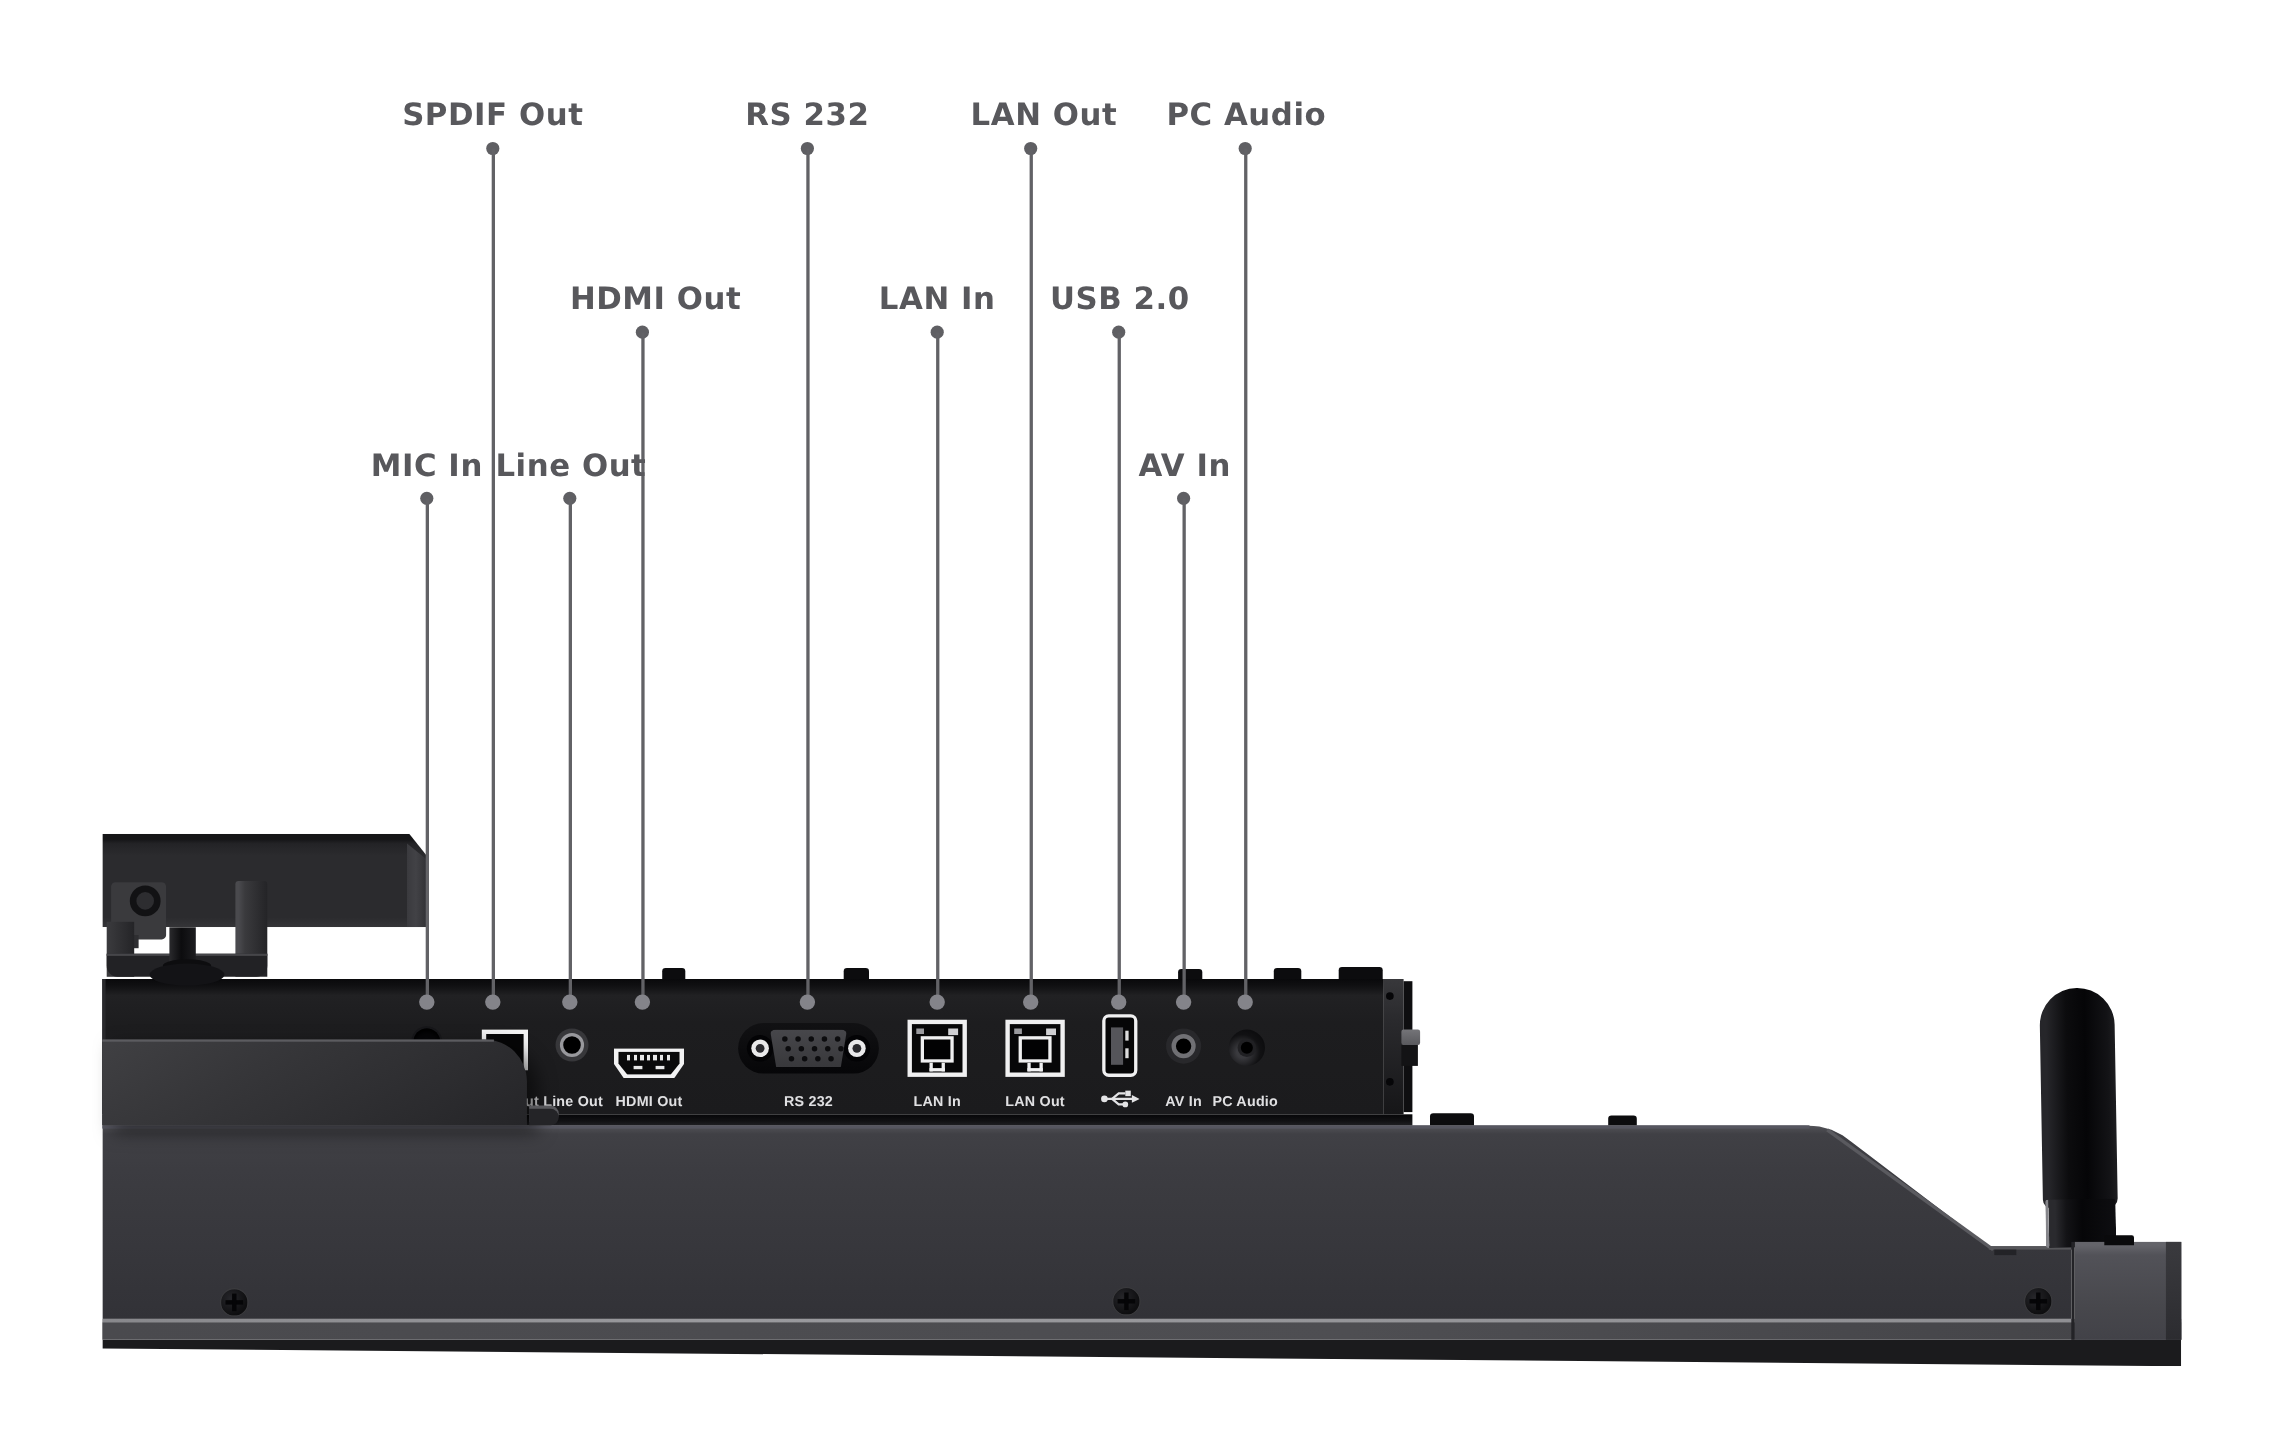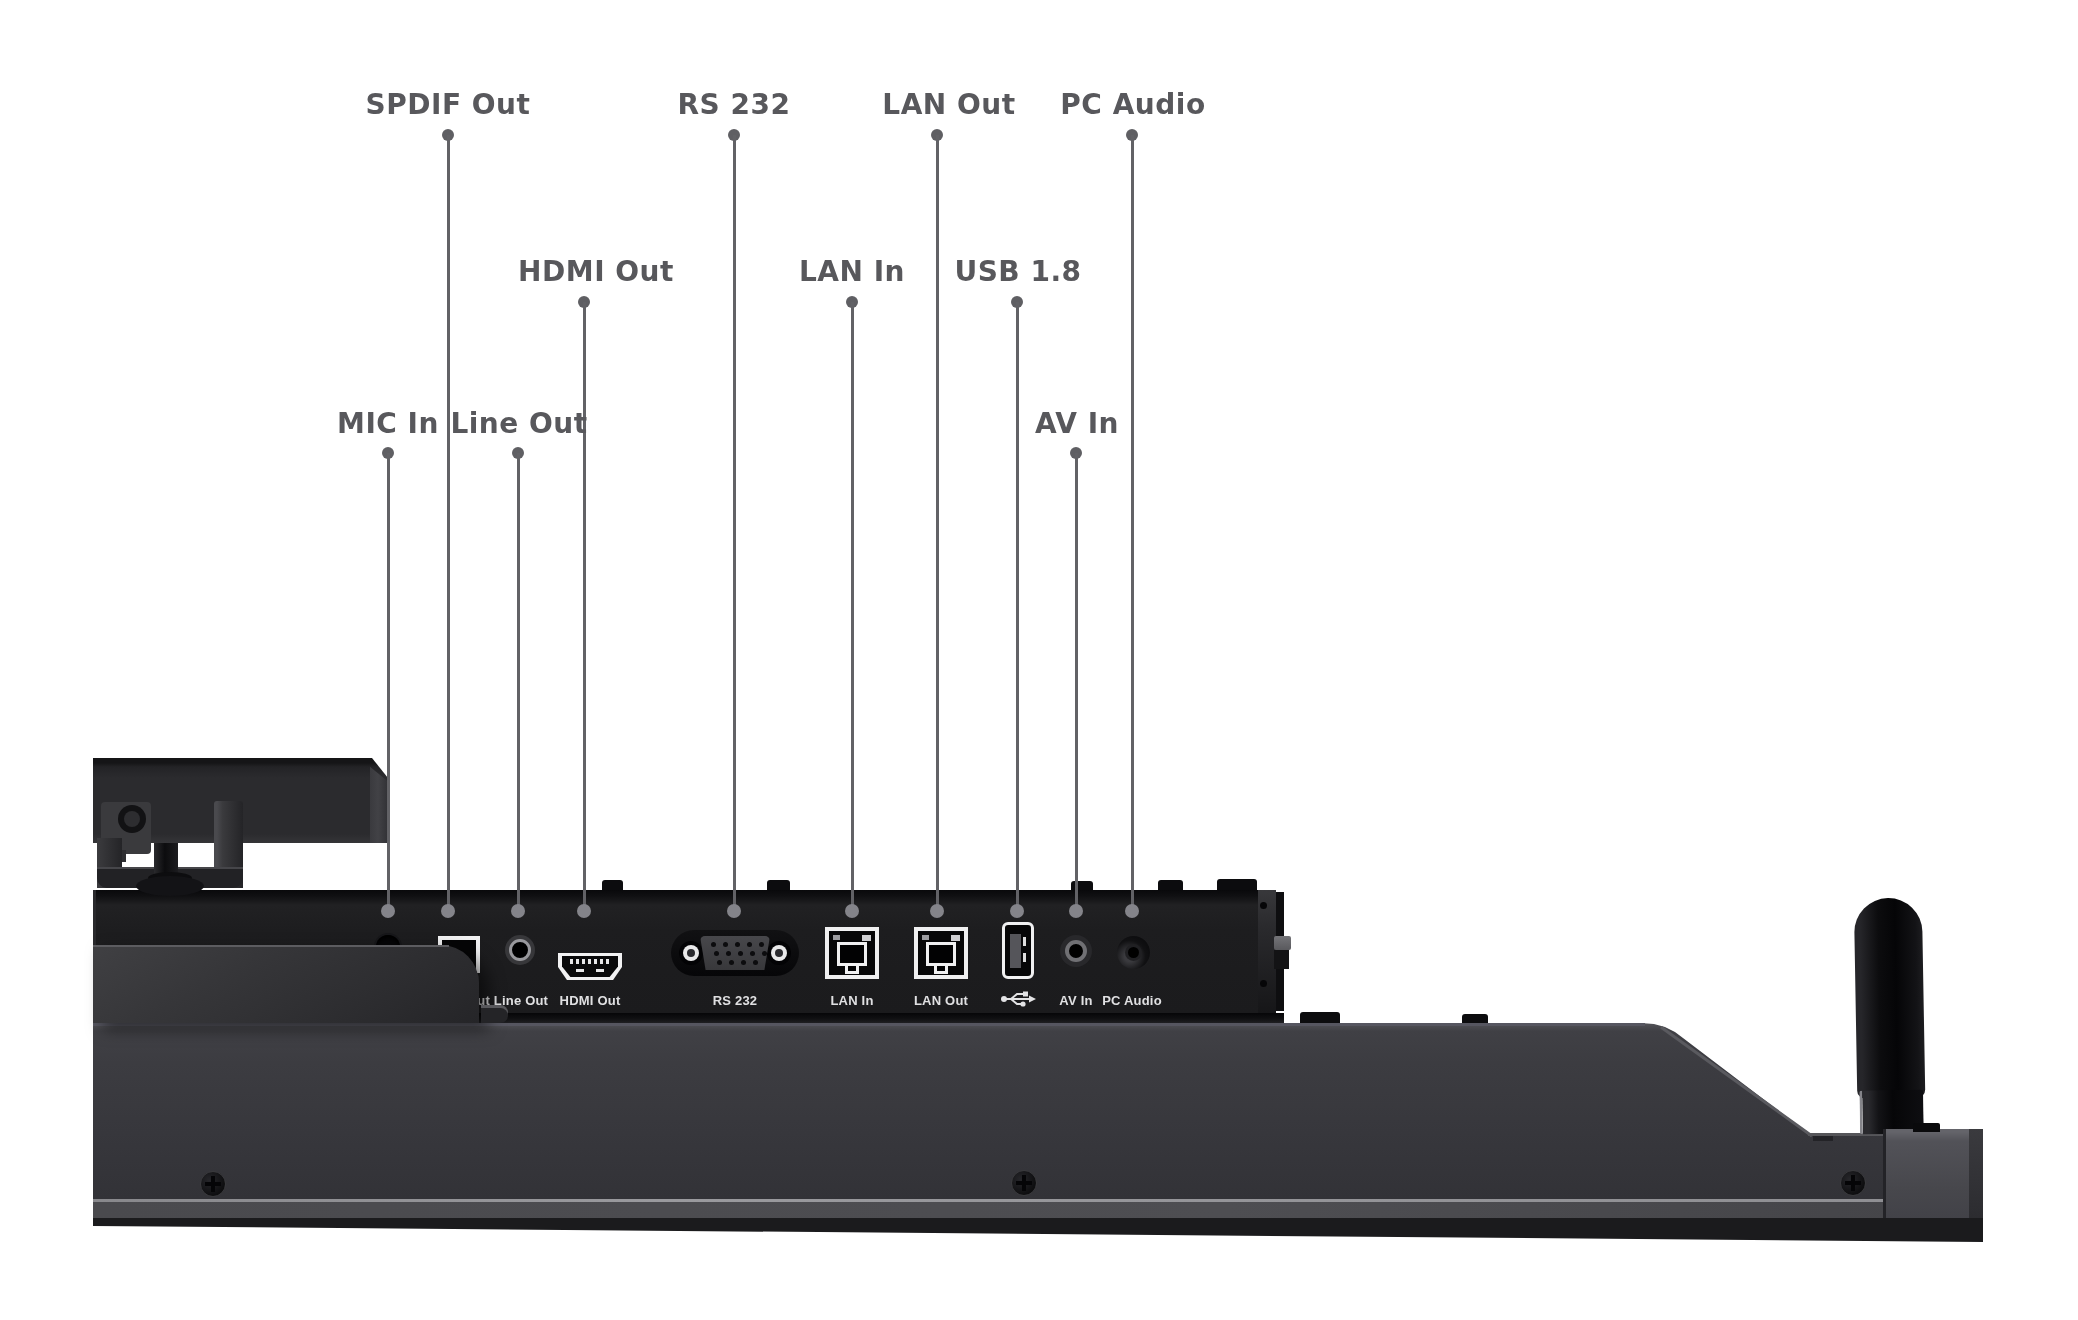--- a/index.html
+++ b/index.html
@@ -280,21 +280,21 @@
   <span class="c-label" style="left:596px;top:255px;">HDMI Out</span>
   <div class="c-dot-t" style="left:578px;top:296px;"></div>
   <div class="c-line" style="left:582.5px;top:302px;height:609px;"></div>
   <div class="c-dot-b" style="left:577px;top:904px;"></div>
 
   <span class="c-label" style="left:852px;top:255px;">LAN In</span>
   <div class="c-dot-t" style="left:846px;top:296px;"></div>
   <div class="c-line" style="left:850.5px;top:302px;height:609px;"></div>
   <div class="c-dot-b" style="left:845px;top:904px;"></div>
 
-  <span class="c-label" style="left:1018px;top:255px;">USB 1.8</span>
+  <span class="c-label" style="left:1018px;top:255px;">USB 2.0</span>
   <div class="c-dot-t" style="left:1011px;top:296px;"></div>
   <div class="c-line" style="left:1015.5px;top:302px;height:609px;"></div>
   <div class="c-dot-b" style="left:1010px;top:904px;"></div>
 
   <span class="c-label" style="left:388px;top:407px;">MIC In</span>
   <div class="c-dot-t" style="left:382px;top:447px;"></div>
   <div class="c-line" style="left:386.5px;top:453px;height:458px;"></div>
   <div class="c-dot-b" style="left:381px;top:904px;"></div>
 
   <span class="c-label" style="left:519px;top:407px;">Line Out</span>

